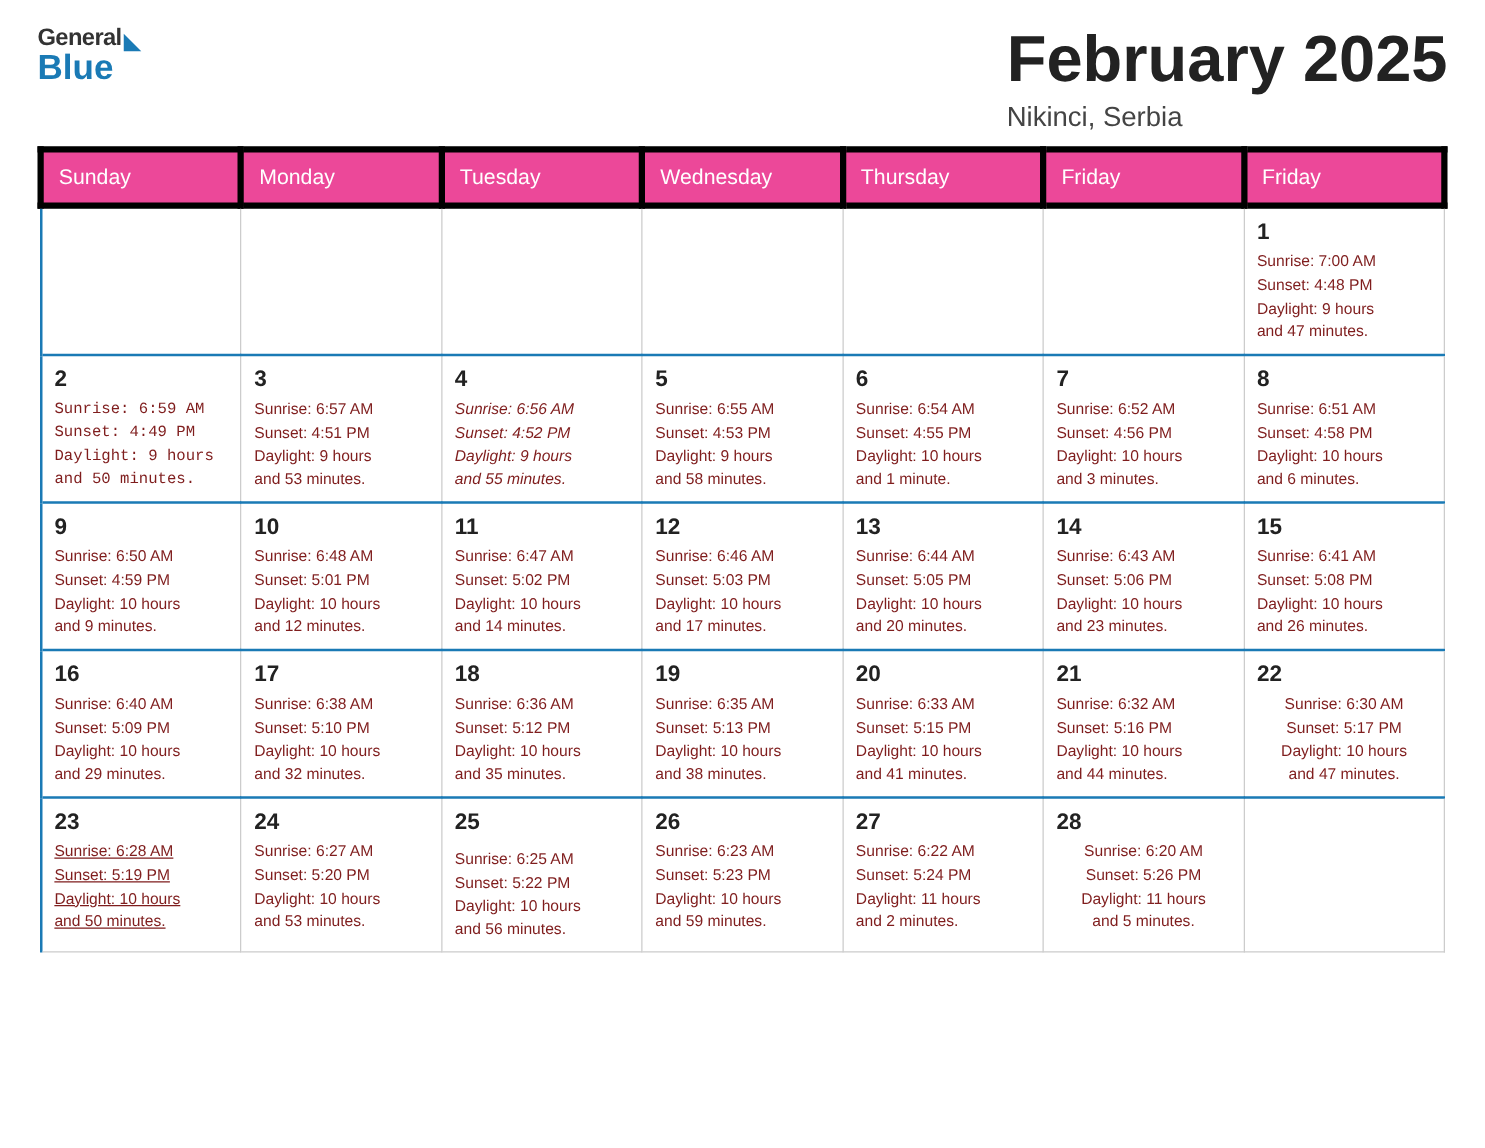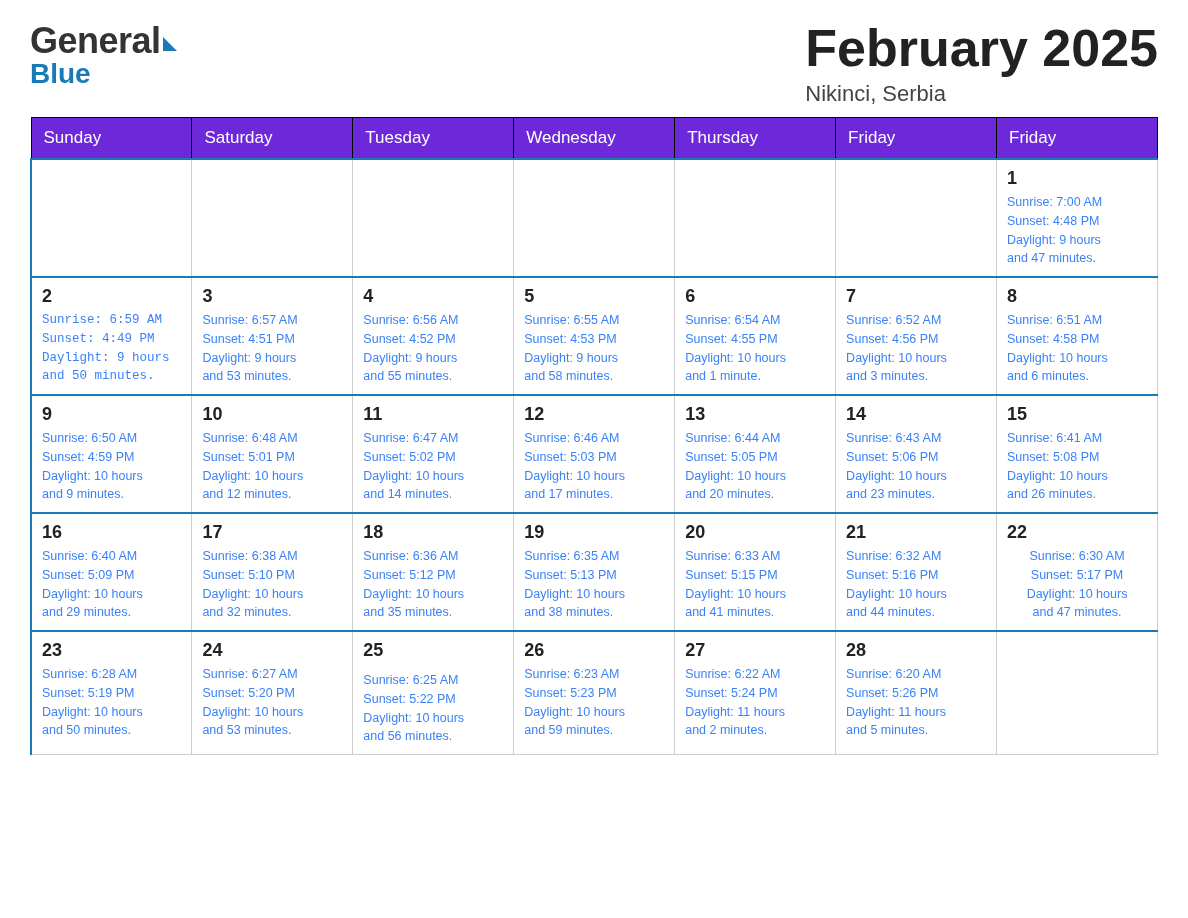--- a/index.html
+++ b/index.html
@@ -20,21 +20,21 @@
     .logo {
       display: flex;
       flex-direction: column;
       align-items: flex-start;
     }
     .logo-top {
       display: flex;
       align-items: center;
     }
     .logo-general {
-      font-size: 36px;
+      font-size: 19px;
       font-weight: bold;
       color: #333;
       letter-spacing: -0.5px;
     }
     .logo-arrow {
       width: 0;
       height: 0;
       border-left: 14px solid #1a7ab5;
       border-top: 14px solid transparent;
       border-bottom: 0px solid transparent;
@@ -60,27 +60,27 @@
       font-size: 22px;
       color: #444;
       margin-top: 4px;
     }
     .calendar {
       width: 100%;
       border-collapse: collapse;
       margin-top: 10px;
     }
     .calendar thead th {
-      background-color: #6d28d9;
+      background-color: #ec4899;
       color: #fff;
       padding: 10px 12px;
       text-align: left;
       font-size: 17px;
       font-weight: normal;
-      border: 1px solid #000000;
+      border: 5px solid #000000;
     }
     .calendar tbody td {
       vertical-align: top;
       padding: 8px 10px;
       border: 1px solid #ccc;
       width: calc(100% / 7);
       min-height: 110px;
       font-size: 13px;
       color: #333;
       background: #fff;
@@ -93,21 +93,21 @@
     }
     .day-number {
       font-size: 18px;
       font-weight: bold;
       color: #222;
       margin-bottom: 4px;
       display: block;
     }
     .day-info {
       font-size: 12.5px;
-      color: #3b82f6;
+      color: #7f1d1d;
       line-height: 1.5;
     }
     .empty-cell {
       background: #f9f9f9;
     }
     .last-row td {
       border-bottom: 2px solid #1a7ab5;
     }
   </style>
 </head>
@@ -124,21 +124,21 @@
   <div class="title-block">
     <div class="title-month">February 2025</div>
     <div class="title-location">Nikinci, Serbia</div>
   </div>
 </div>
 
 <table class="calendar">
   <thead>
     <tr>
     <th>Sunday</th>
-        <th>Saturday</th>
+        <th>Monday</th>
         <th>Tuesday</th>
         <th>Wednesday</th>
         <th>Thursday</th>
         <th>Friday</th>
         <th>Friday</th>
       </tr>
   </thead>
   <tbody id="calendar-body">
   <tr>
         <td class="empty-cell"></td>
@@ -165,21 +165,21 @@
         </td>
         <td>
           <span class="day-number">3</span>
           <div class="day-info" style="white-space: pre-line;">Sunrise: 6:57 AM
 Sunset: 4:51 PM
 Daylight: 9 hours
 and 53 minutes.</div>
         </td>
         <td>
           <span class="day-number">4</span>
-          <div class="day-info" style="white-space: pre-line;">Sunrise: 6:56 AM
+          <div class="day-info" style="white-space: pre-line; font-style: italic;">Sunrise: 6:56 AM
 Sunset: 4:52 PM
 Daylight: 9 hours
 and 55 minutes.</div>
         </td>
         <td>
           <span class="day-number">5</span>
           <div class="day-info" style="white-space: pre-line;">Sunrise: 6:55 AM
 Sunset: 4:53 PM
 Daylight: 9 hours
 and 58 minutes.</div>
@@ -304,21 +304,21 @@
           <span class="day-number">22</span>
           <div class="day-info" style="white-space: pre-line; text-align: center;">Sunrise: 6:30 AM
 Sunset: 5:17 PM
 Daylight: 10 hours
 and 47 minutes.</div>
         </td>
       </tr>
       <tr class="last-row">
         <td>
           <span class="day-number">23</span>
-          <div class="day-info" style="white-space: pre-line;">Sunrise: 6:28 AM
+          <div class="day-info" style="white-space: pre-line; text-decoration: underline;">Sunrise: 6:28 AM
 Sunset: 5:19 PM
 Daylight: 10 hours
 and 50 minutes.</div>
         </td>
         <td>
           <span class="day-number">24</span>
           <div class="day-info" style="white-space: pre-line;">Sunrise: 6:27 AM
 Sunset: 5:20 PM
 Daylight: 10 hours
 and 53 minutes.</div>
@@ -339,21 +339,21 @@
         </td>
         <td>
           <span class="day-number">27</span>
           <div class="day-info" style="white-space: pre-line;">Sunrise: 6:22 AM
 Sunset: 5:24 PM
 Daylight: 11 hours
 and 2 minutes.</div>
         </td>
         <td>
           <span class="day-number">28</span>
-          <div class="day-info" style="white-space: pre-line;">Sunrise: 6:20 AM
+          <div class="day-info" style="white-space: pre-line; text-align: center;">Sunrise: 6:20 AM
 Sunset: 5:26 PM
 Daylight: 11 hours
 and 5 minutes.</div>
         </td>
         <td class="empty-cell"></td>
       </tr>
     </tbody>
 </table>
 
 </body></html>

